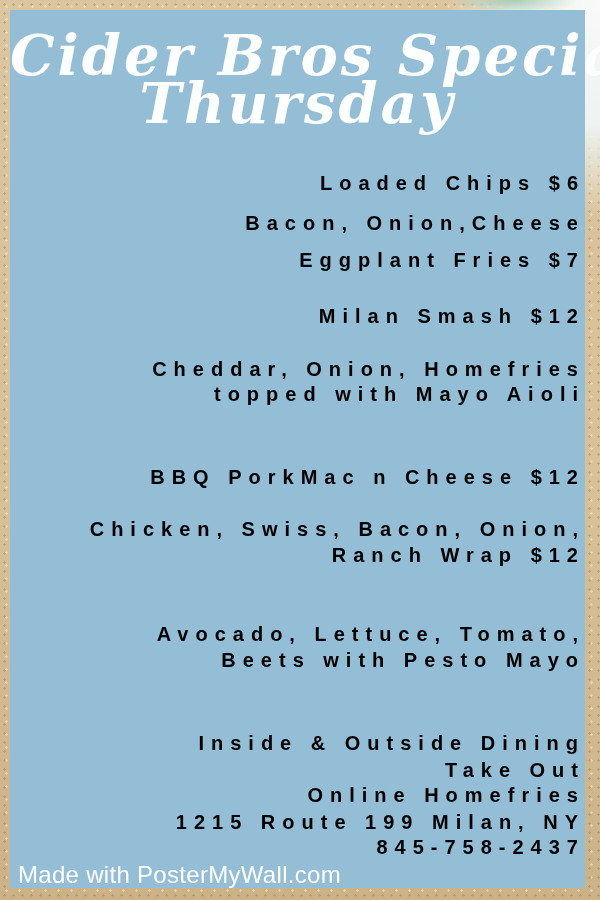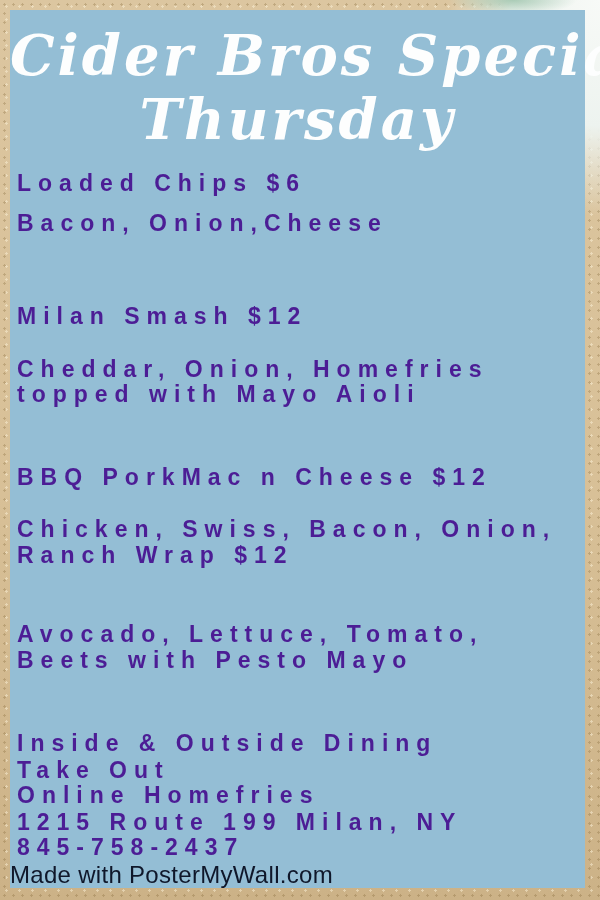--- a/index.html
+++ b/index.html
@@ -61,63 +61,65 @@
     color: #fdfefe;
     font-family: "DejaVu Serif", serif;
     font-style: italic;
     font-weight: 700;
     font-size: 56px;
     line-height: 66px;
     letter-spacing: 3px;
     white-space: nowrap;
   }
   .title-1 { top: 12px; }
-  .title-2 { top: 76px; font-style: italic; }
+  .title-2 { top: 60px; font-style: italic; }
   .menu-line {
     position: absolute;
     left: 0;
     width: 100%;
-    text-align: left;
-    color: #4c1d95;
+    text-align: right;
+    color: #000000;
     font-family: "Liberation Sans", sans-serif;
     font-weight: 600;
-    font-size: 23px;
+    font-size: 20px;
     line-height: 26px;
     letter-spacing: 7px;
     text-indent: 7px;
     white-space: nowrap;
   }
   .watermark {
     position: absolute;
     left: 10px;
     top: 861px;
-    color: #0f172a;
+    color: #ffffff;
     font-family: "Liberation Sans", sans-serif;
     font-size: 24px;
     line-height: 27px;
     letter-spacing: 0.3px;
+    padding-left: 8px;
   }
 </style>
 </head>
 <body>
 
 <div class="poster-canvas">
 
   <div class="beach-bg"></div>
   <div class="ocean-foam"></div>
   <div class="ocean-teal"></div>
 
   <div class="blue-panel">
 
     <div class="title-line title-1">Cider Bros Specials</div>
     <div class="title-line title-2">Thursday</div>
 
     <div class="menu-line" style="top:160px">Loaded Chips $6</div>
     <div class="menu-line" style="top:200px">Bacon, Onion,Cheese</div>
 
+    <div class="menu-line" style="top:237px">Eggplant Fries $7</div>
 
     <div class="menu-line" style="top:293px">Milan Smash $12</div>
     <div class="menu-line" style="top:346px">Cheddar, Onion, Homefries</div>
     <div class="menu-line" style="top:371px">topped with Mayo Aioli</div>
 
     <div class="menu-line" style="top:454px">BBQ PorkMac n Cheese $12</div>
 
     <div class="menu-line" style="top:506px">Chicken, Swiss, Bacon, Onion,</div>
     <div class="menu-line" style="top:532px">Ranch Wrap $12</div>
 

